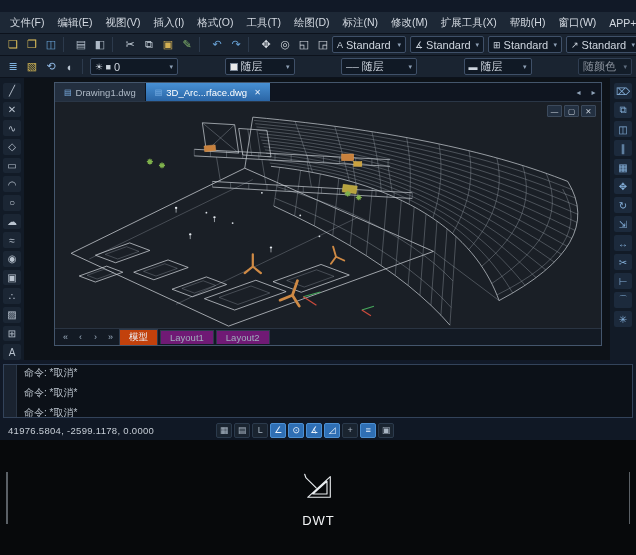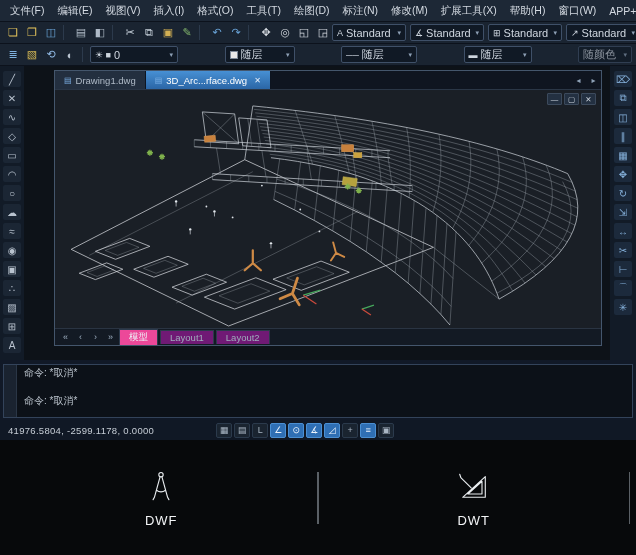--- a/index.html
+++ b/index.html
@@ -1,20 +1,20 @@
 <!DOCTYPE html>
 <html><head>
 <meta charset="utf-8">
 <style>
   *{margin:0;padding:0;box-sizing:border-box;font-family:"Liberation Sans",sans-serif;}
   html,body{width:636px;height:555px;background:#0b0f15;overflow:hidden;}
   .app{width:636px;height:555px;display:flex;flex-direction:column;background:#111927;}
 
   
-  .menubar{height:22px;background:#1d2836;display:flex;align-items:center;padding:0 4px;gap:1px;border-bottom:1px solid #0c121c;flex:none;}
+  .menubar{height:22px;background:#1d2836;display:flex;align-items:center;padding:0 4px;gap:1px;border-bottom:1px solid #0c121c;flex:none;margin-top:12px;}
   .menu-item{font-size:10.5px;color:#d4dae2;padding:2px 6px;border-radius:2px;white-space:nowrap;}
 
   
   .toolbar{height:22px;background:#1a2431;display:flex;align-items:center;padding:0 4px;border-bottom:1px solid #0c121c;flex:none;}
   .tbi{width:18px;height:17px;display:flex;align-items:center;justify-content:center;font-size:11px;border-radius:2px;color:#c4ced8;flex:none;}
   .tsep{width:6px;height:15px;border-left:1px solid #2c3a4c;margin:0 2px;flex:none;}
   .combo{height:17px;background:#101925;border:1px solid #3f5068;border-radius:2px;display:flex;align-items:center;padding:0 4px;gap:3px;overflow:hidden;flex:none;}
   .combo .cico{font-size:9px;color:#cdd5de;flex:none;}
   .combo .cval{font-size:11px;color:#cfd6df;white-space:nowrap;overflow:hidden;}
   .combo .carrow{font-size:7px;color:#8ea0b5;margin-left:auto;flex:none;}
@@ -52,26 +52,26 @@
   .g{stroke:#d9dde2;stroke-width:.8;fill:none;opacity:.9;}
   .g2{stroke:#b4bbc3;stroke-width:.5;fill:none;opacity:.6;}
   .tree{stroke:#cf8a45;stroke-width:2.2;fill:none;stroke-linecap:round;}
   .plant{stroke:#7fb14c;stroke-width:1.3;fill:none;}
   .ucs-x{stroke:#cc4b3c;stroke-width:1.2;fill:none;}
   .ucs-y{stroke:#46a85c;stroke-width:1.2;fill:none;}
 
   .layout-bar{height:17px;background:#131a24;display:flex;align-items:center;padding:0 4px;gap:2px;border-top:1px solid #2a3442;flex:none;}
   .nav-btn{font-size:9px;color:#9fb0c2;width:13px;text-align:center;}
   .ltab{font-size:9.5px;color:#9fadbc;padding:1px 9px;background:#701a75;border:1px solid #2c3a4c;border-bottom:none;white-space:nowrap;}
-  .ltab.active{background:#ec4899;color:#eef3f9;}
+  .ltab.active{background:#c2410c;color:#eef3f9;}
 
   
   .command{height:54px;margin:4px 3px 2px;background:#0c1118;border:1px solid #33435a;display:flex;flex:none;}
   .cmd-gutter{width:13px;background:#1a2330;border-right:1px solid #2a3646;flex:none;}
-  .cmd-body{flex:1;padding:2px 7px;display:flex;flex-direction:column;gap:16px;overflow:hidden;}
+  .cmd-body{flex:1;padding:2px 7px;display:flex;flex-direction:column;gap:8px;overflow:hidden;}
   .cmd-line{font-size:10px;line-height:12px;color:#b8c0c9;white-space:nowrap;}
 
   
   .statusbar{height:20px;background:#101825;display:flex;align-items:center;padding:0 8px;flex:none;}
   .coords{font-size:9.5px;color:#c6cdd5;letter-spacing:.3px;margin-right:62px;white-space:nowrap;}
   .stoggles{display:flex;gap:2px;}
   .sico{width:16px;height:15px;display:flex;align-items:center;justify-content:center;font-size:9px;color:#aab6c4;background:#1a2430;border:1px solid #2b3a4c;border-radius:2px;}
   .sico.active{background:#2f6fb4;color:#eaf2fb;border-color:#4b8fd2;}
 
   
@@ -403,27 +403,20 @@
         <span class="sico active">⊙</span>
         <span class="sico active">∡</span>
         <span class="sico active">◿</span>
         <span class="sico">+</span>
         <span class="sico active">≡</span>
         <span class="sico">▣</span>
       </div>
   </div>
 
   <div class="bottom">
-    <div class="fmt">
-      <svg viewBox="0 0 34 34">
-        <circle cx="17" cy="5" r="2.3"></circle>
-        <path d="M16,7.2 L10,29 M18,7.2 L24,29 M12.2,21.5 Q17,25 21.8,21.5 M10,29 L8.6,31.5 M24,29 L25.4,31.5"></path>
-      </svg>
-      <span class="fmt-label">DWF</span>
-    </div>
     <div class="vsep"></div>
     <div class="vsep"></div>
     <div class="fmt">
       <svg viewBox="0 0 34 34">
         <path d="M5,29 L29,29 L29,7 Z M10.5,25.5 L25.5,25.5 L25.5,12 Z M3,8 L14,19 M3,8 L1.8,4.5"></path>
       </svg>
       <span class="fmt-label">DWT</span>
     </div>
     <div class="vsep"></div>
   </div>

